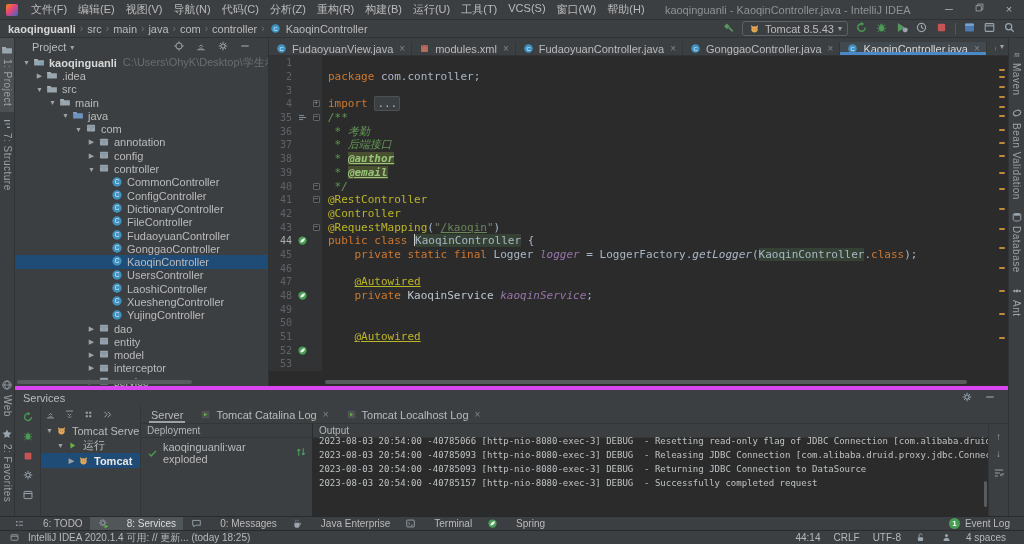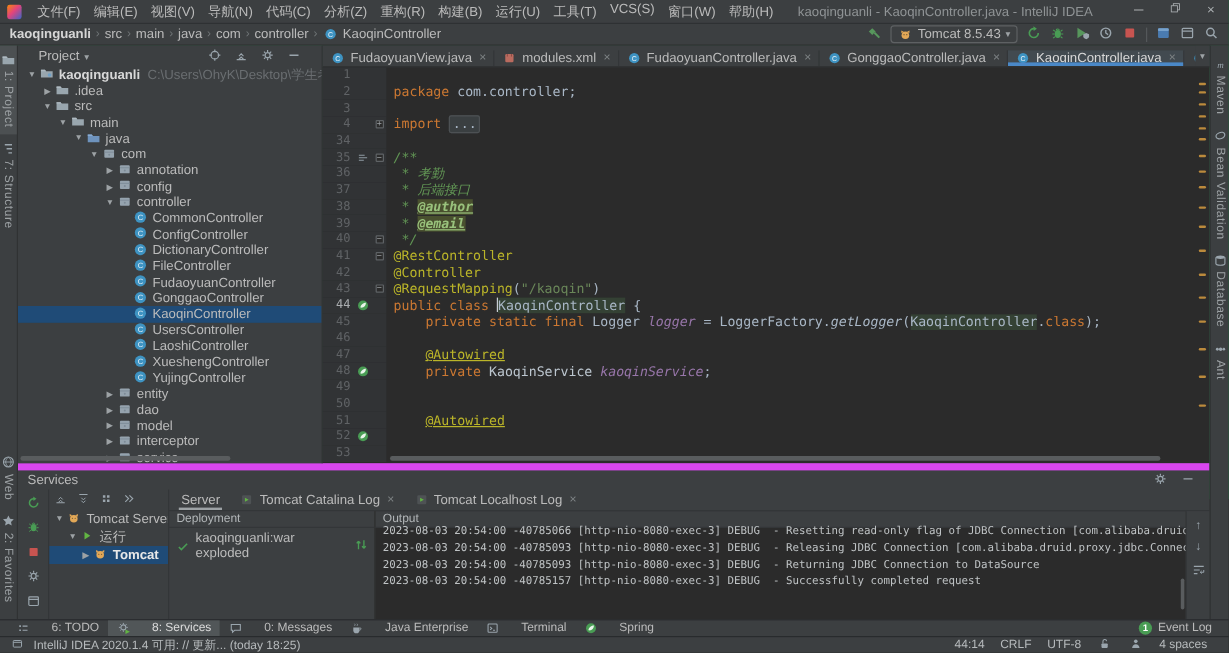--- a/index.html
+++ b/index.html
@@ -66,32 +66,32 @@
 .lnum{width:26px;flex:none;color:#606366;font-size:10px;background:#313335;padding-right:3px;height:100%;display:flex;align-items:center;justify-content:flex-end}
 .cl.cur .lnum{color:#aaadb0}
 .gic{width:15px;flex:none;background:#313335;height:100%;display:flex;align-items:center;justify-content:center}
 .gmark{width:12px;flex:none;background:#313335;height:100%;display:flex;align-items:center;justify-content:center}
 .fmark{width:7px;height:7px;border:1px solid #5f6366;color:#9da2a5;font-size:7px;line-height:5px;text-align:center;border-radius:1px;background:#2b2b2b}
 .ltext{white-space:pre;padding-left:6px;color:#a9b7c6}
 .tk-k{color:#cc7832}.tk-p{color:#a9b7c6}
 .tk-c{color:#629755;font-style:italic}
 .tk-ch{color:#99c27c;font-style:italic;font-weight:bold;text-decoration:underline;background:#49502f}
 .tk-a{color:#bbb529}.tk-au{color:#bbb529;text-decoration:underline}
-.tk-s{color:#6a8759}.tk-su{color:#6a8759;}
+.tk-s{color:#6a8759}.tk-su{color:#6a8759;text-decoration:underline}
 .tk-f{color:#9876aa;font-style:italic}.tk-fu{color:#8a8a8a;font-style:italic}
 .tk-m{color:#a9b7c6;font-style:italic}
 .tk-tn{color:#bcc6cf}
 .tk-idh{color:#a9b7c6;background:#344134}
 .tk-fold{color:#a9b7c6;background:#3a3f41;border:1px solid #4d5154;border-radius:2px;padding:0 2px}
 .caret{display:inline-block;width:0;border-left:1px solid #c8cdd4;height:12px;vertical-align:-2px}
 .emark{position:absolute;right:3px;width:6px;height:2px;background:#bb8a3c;border-radius:1px}
 .ehscroll{position:absolute;bottom:2px;left:56px;right:14px;height:4px}
 .ehthumb{height:4px;width:96%;background:#595c5e;border-radius:2px}
 
-.services{height:130px;background:#3c3f41;border-top:6px solid #d946ef;display:flex;flex-direction:column;min-width:0}
+.services{height:130px;background:#3c3f41;border-top:4px solid #d946ef;display:flex;flex-direction:column;min-width:0}
 .svc-title{height:16px;display:flex;align-items:center;padding:0 8px;flex:none}
 .svc-title-icons{margin-left:auto;display:flex;gap:10px;padding-right:4px}
 .svc-body{flex:1;display:flex;min-height:0}
 .svc-vtb{width:26px;display:flex;flex-direction:column;align-items:center;gap:5px;padding-top:4px;border-right:1px solid #333638;flex:none}
 .svc-treecol{width:100px;display:flex;flex-direction:column;border-right:1px solid #333638;flex:none}
 .svc-treetb{height:17px;display:flex;align-items:center;gap:6px;padding:0 3px;flex:none}
 .svc-tree{flex:1;overflow:hidden}
 .srow{height:15px;display:flex;align-items:center;white-space:nowrap;overflow:hidden}
 .srow .tarrow{font-size:7px}
 .srow.sel{background:#1f4b77;font-weight:bold}
@@ -530,32 +530,32 @@
               </div>
               <div class="trow" style="padding-left:71px">
                 <span class="tarrow">▶</span>
                 <span class="ticon"><span class="ic s12">
                     <svg viewBox="0 0 16 16">
                       <rect x="2.6" y="3.6" width="10.8" height="9" rx="1" fill="#95A3AE"></rect>
                       <path d="M2.6 6.4h10.8" stroke="#7c8a96" stroke-width="1"></path>
                       <circle cx="8" cy="9.4" r="1.1" fill="#7c8a96"></circle>
                     </svg>
                   </span></span>
-                <span class="tlabel">entity</span>
+                <span class="tlabel">dao</span>
               </div>
               <div class="trow" style="padding-left:71px">
                 <span class="tarrow">▶</span>
                 <span class="ticon"><span class="ic s12">
                     <svg viewBox="0 0 16 16">
                       <rect x="2.6" y="3.6" width="10.8" height="9" rx="1" fill="#95A3AE"></rect>
                       <path d="M2.6 6.4h10.8" stroke="#7c8a96" stroke-width="1"></path>
                       <circle cx="8" cy="9.4" r="1.1" fill="#7c8a96"></circle>
                     </svg>
                   </span></span>
-                <span class="tlabel">dao</span>
+                <span class="tlabel">entity</span>
               </div>
               <div class="trow" style="padding-left:71px">
                 <span class="tarrow">▶</span>
                 <span class="ticon"><span class="ic s12">
                     <svg viewBox="0 0 16 16">
                       <rect x="2.6" y="3.6" width="10.8" height="9" rx="1" fill="#95A3AE"></rect>
                       <path d="M2.6 6.4h10.8" stroke="#7c8a96" stroke-width="1"></path>
                       <circle cx="8" cy="9.4" r="1.1" fill="#7c8a96"></circle>
                     </svg>
                   </span></span>
@@ -671,26 +671,20 @@
                   <span class="gmark"></span>
                   <span class="ltext"></span>
                 </div>
                 <div class="cl">
                   <span class="lnum">4</span>
                   <span class="gic"></span>
                   <span class="gmark">
                     <span class="fmark">+</span>
                   </span>
                   <span class="ltext"><span class="tk-k">import</span><span class="tk-p"> </span><span class="tk-fold">...</span></span>
-                </div>
-                <div class="cl">
-                  <span class="lnum">34</span>
-                  <span class="gic"></span>
-                  <span class="gmark"></span>
-                  <span class="ltext"></span>
                 </div>
                 <div class="cl">
                   <span class="lnum">35</span>
                   <span class="gic">
                     <span class="ic s11">
                       <svg viewBox="0 0 16 16">
                         <path d="M3 5h7M3 8h10M3 11h6" stroke="#8E9AA3" stroke-width="1.3"></path>
                       </svg>
                     </span>
                   </span>

